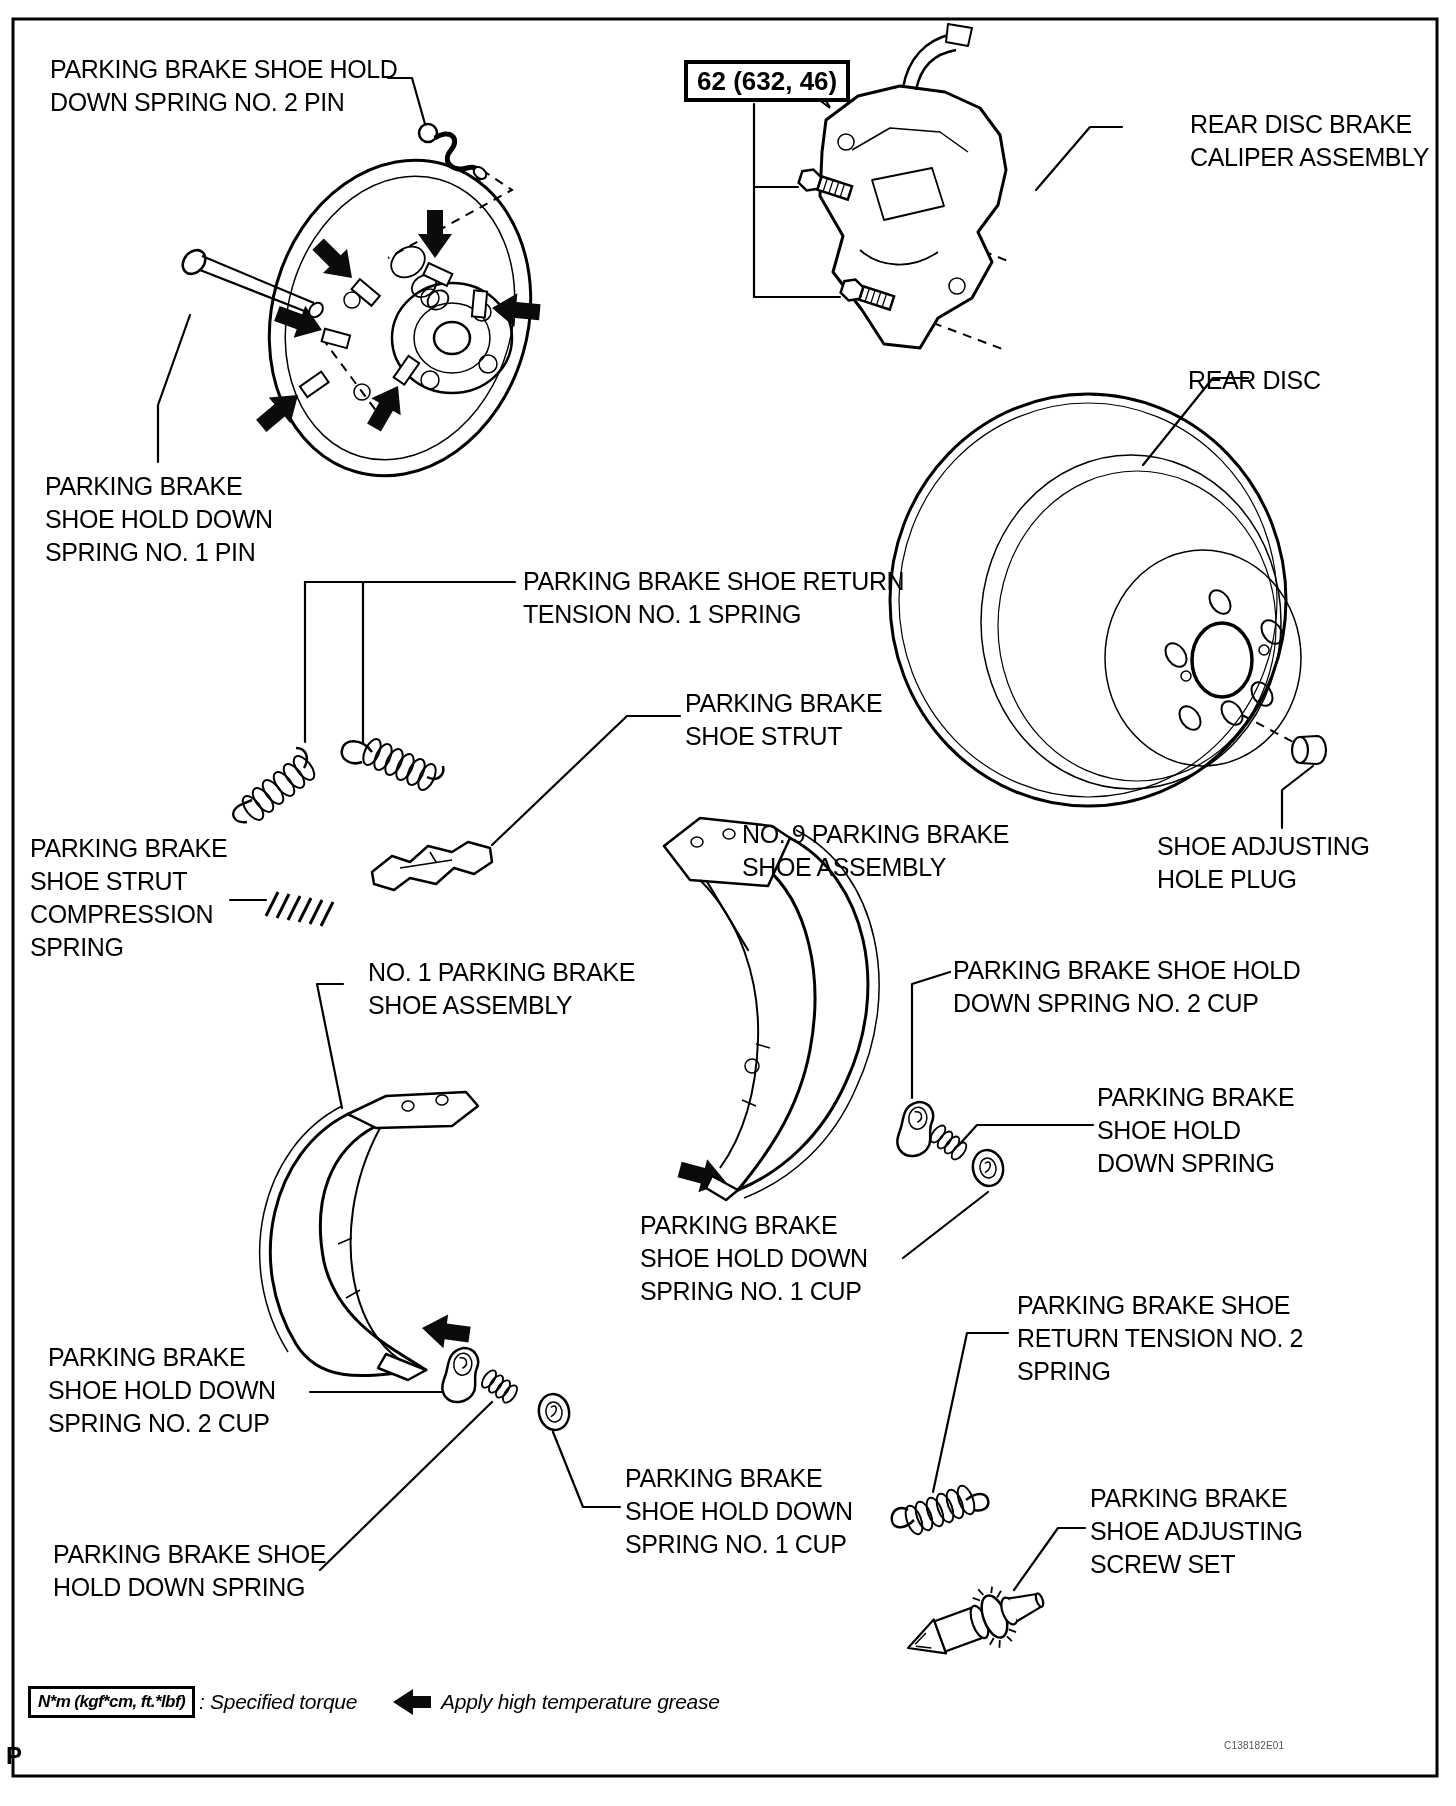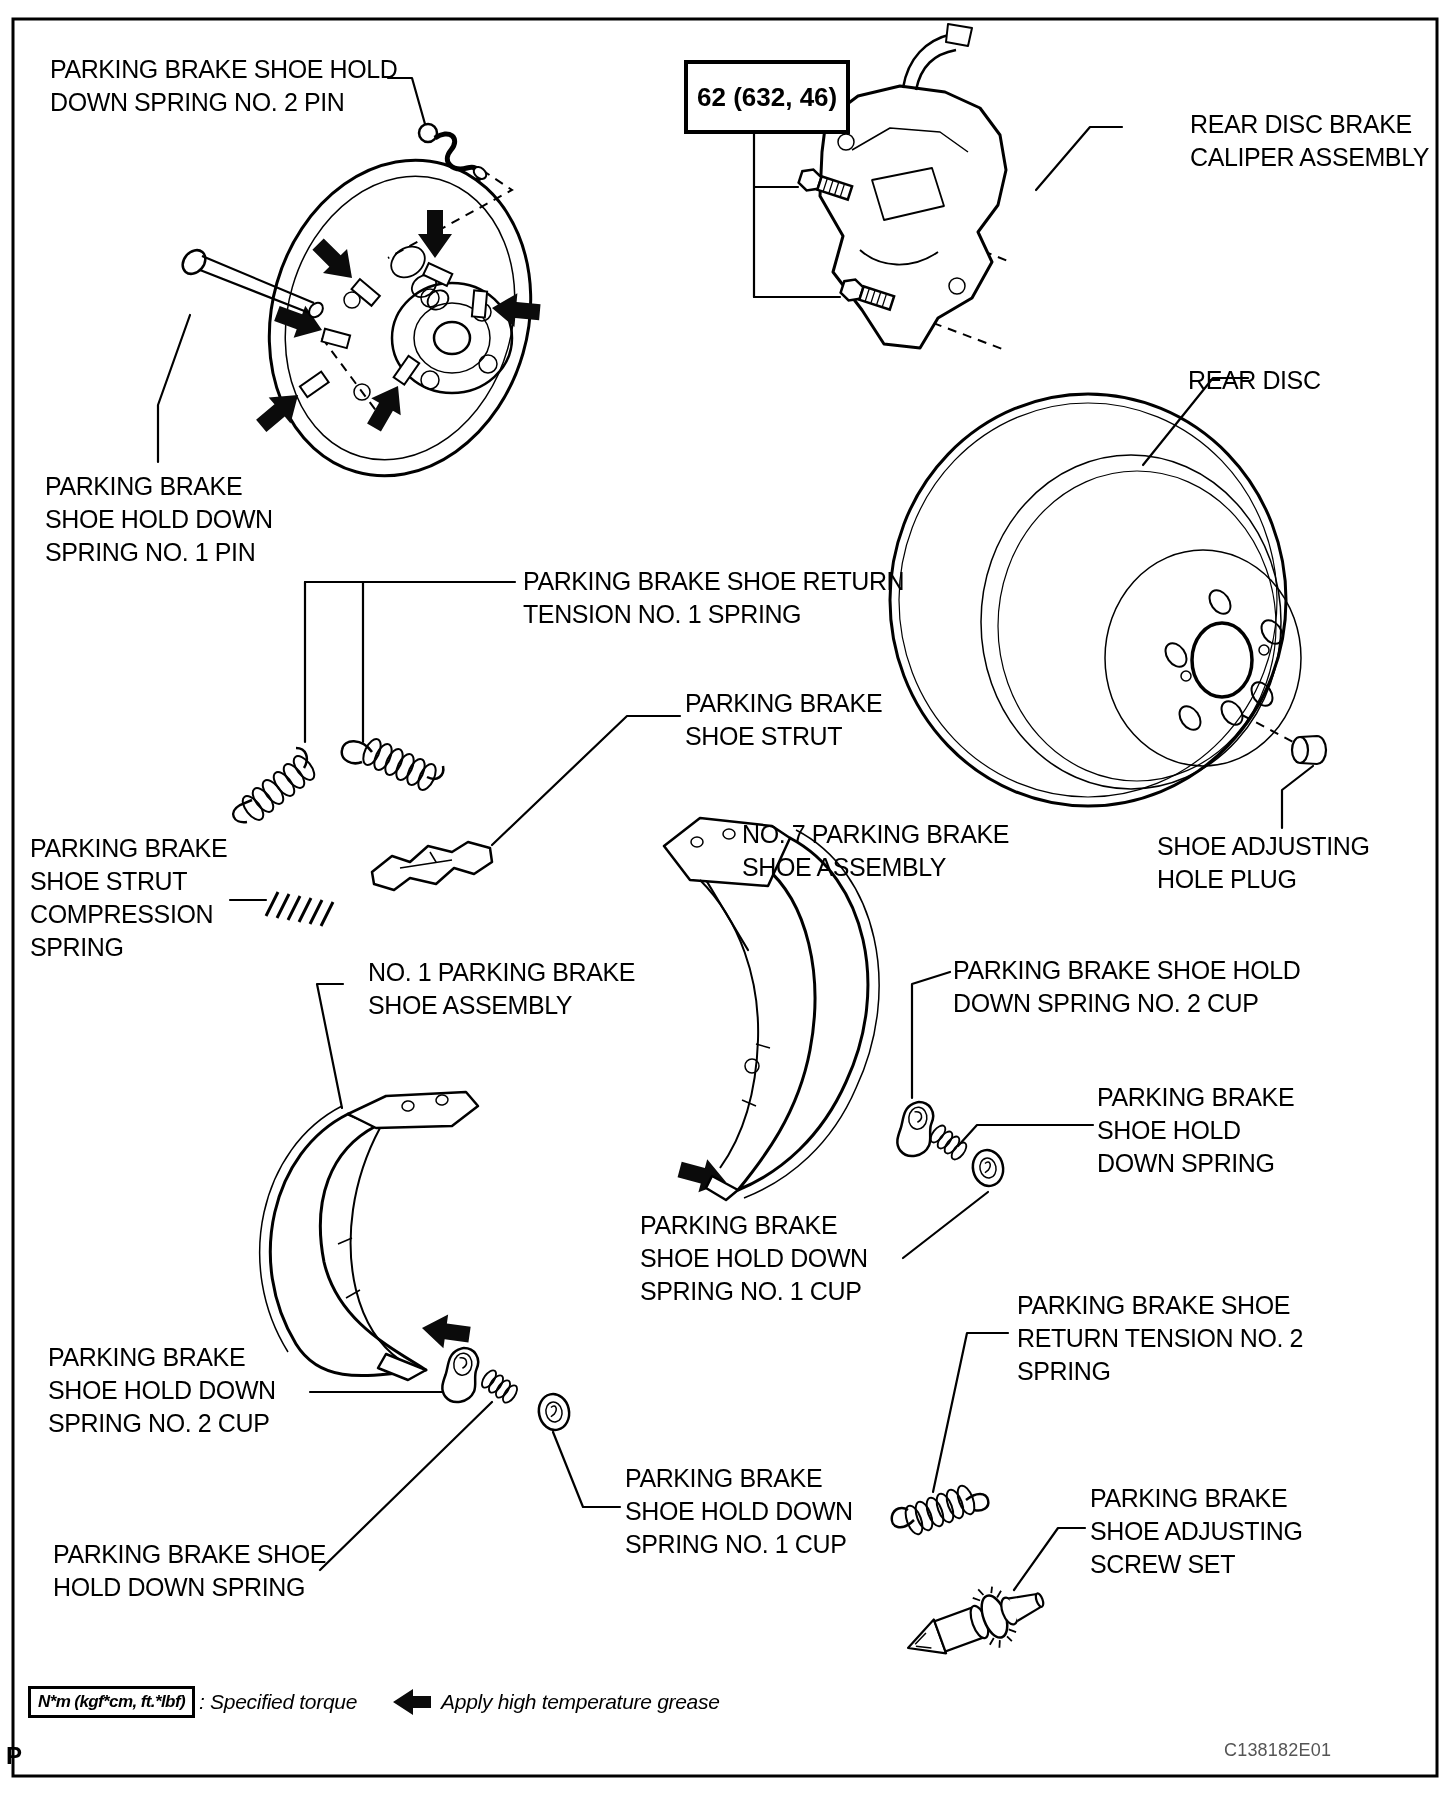--- a/index.html
+++ b/index.html
@@ -1,25 +1,25 @@
 <!DOCTYPE html>
 <html><head>
 <meta charset="utf-8">
 <style>
   html,body{margin:0;padding:0;background:#fff;}
   body{width:1456px;height:1806px;position:relative;font-family:"Liberation Sans",sans-serif;color:#000;overflow:hidden;}
   .svg-layer{position:absolute;left:0;top:0;width:1456px;height:1806px;}
   .lbl{position:absolute;font-size:25px;line-height:33px;letter-spacing:-0.4px;white-space:pre-line;color:#000;}
   .callout{position:absolute;left:684px;top:60px;border:4px solid #000;background:#fff;
-           font-weight:bold;font-size:26px;line-height:30px;padding:18px 9px;white-space:nowrap;}
+           font-weight:bold;font-size:26px;line-height:30px;padding:2px 9px;white-space:nowrap;}
   .legend{position:absolute;left:28px;top:1686px;display:flex;align-items:center;font-size:21px;letter-spacing:-0.3px;white-space:nowrap;font-style:italic;}
   .nm-box{border:3px solid #000;padding:3px 7px;font-size:17px;font-weight:bold;letter-spacing:-0.6px;margin-right:4px;}
   .gl-arrow{margin-left:34px;margin-right:10px;}
   .page-letter{position:absolute;left:6px;top:1742px;font-size:24px;font-weight:bold;}
-  .fig-code{position:absolute;left:1224px;top:1740px;font-size:18px;color:#555;letter-spacing:0.2px;}
+  .fig-code{position:absolute;left:1224px;top:1740px;font-size:10px;color:#555;letter-spacing:0.2px;}
 </style>
 </head>
 <body>
 
 <svg class="svg-layer" viewBox="0 0 1456 1806">
   <defs>
     <g id="cup">
       <path d="M 0,-24 C 12,-26 20,-16 16,-4 C 14,4 18,10 16,18 C 12,30 -4,34 -12,26 C -18,20 -16,12 -14,4 C -12,-6 -14,-16 -4,-22 Z" fill="#fff" stroke="#000" stroke-width="2.5"></path>
       <ellipse cx="2" cy="-8" rx="9" ry="11" fill="none" stroke="#000" stroke-width="1.5"></ellipse>
       <path d="M -2,-14 c 8,-2 10,6 4,10" fill="none" stroke="#000" stroke-width="1.5"></path>
@@ -285,21 +285,21 @@
 SHOE HOLD DOWN
 SPRING NO. 1 PIN</div>
 <div class="lbl" style="left:523px;top:552px;margin-top:13px;">PARKING BRAKE SHOE RETURN
 TENSION NO. 1 SPRING</div>
 <div class="lbl" style="left:685px;top:687px;">PARKING BRAKE
 SHOE STRUT</div>
 <div class="lbl" style="left:30px;top:832px;">PARKING BRAKE
 SHOE STRUT
 COMPRESSION
 SPRING</div>
-<div class="lbl" style="left:742px;top:818px;">NO. 7 PARKING BRAKE
+<div class="lbl" style="left:742px;top:818px;">NO. 9 PARKING BRAKE
 SHOE ASSEMBLY</div>
 <div class="lbl" style="left:1157px;top:830px;">SHOE ADJUSTING
 HOLE PLUG</div>
 <div class="lbl" style="left:368px;top:956px;">NO. 1 PARKING BRAKE
 SHOE ASSEMBLY</div>
 <div class="lbl" style="left:953px;top:954px;">PARKING BRAKE SHOE HOLD
 DOWN SPRING NO. 2 CUP</div>
 <div class="lbl" style="left:1097px;top:1081px;">PARKING BRAKE
 SHOE HOLD
 DOWN SPRING</div>

